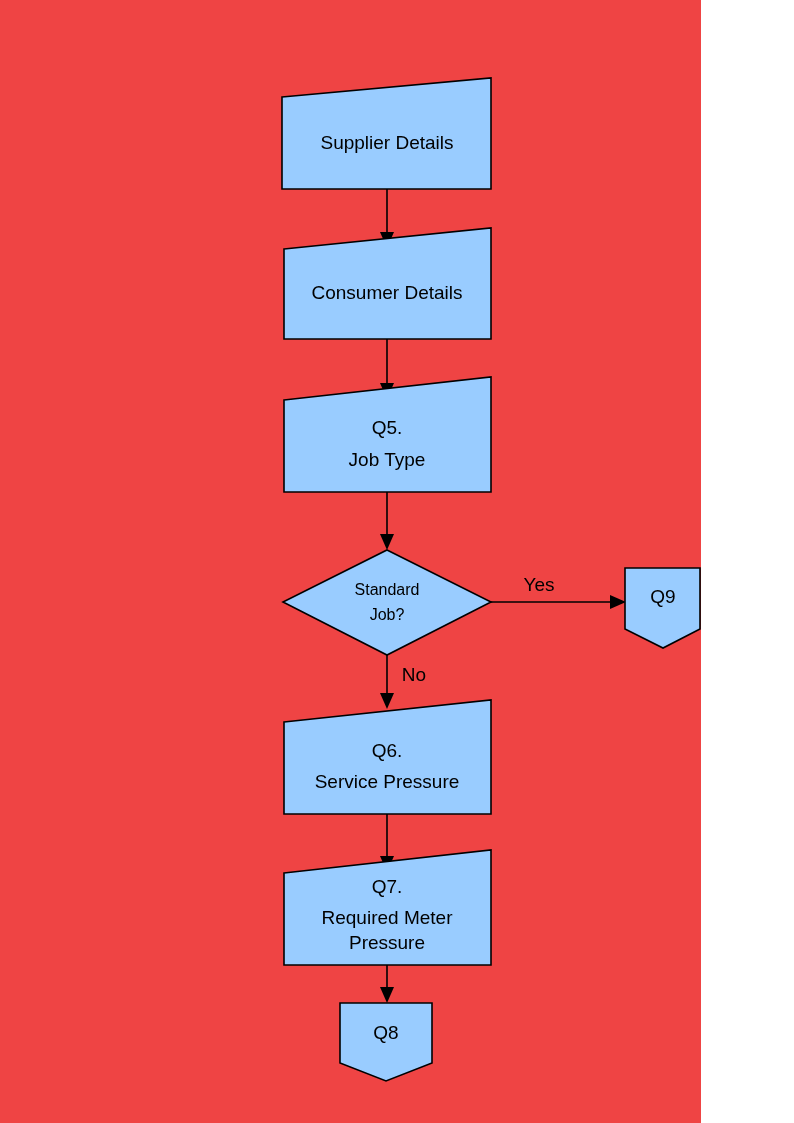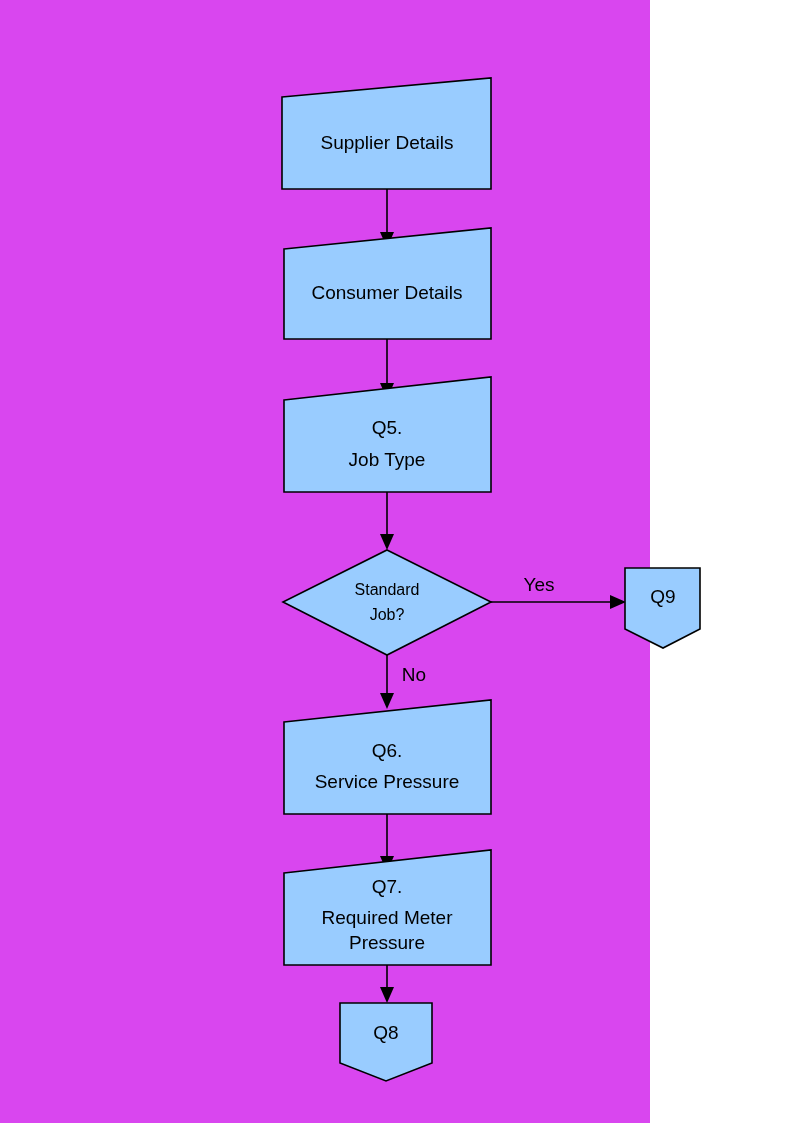--- a/index.html
+++ b/index.html
@@ -8,23 +8,23 @@
     background: #ffffff;
   }
   body {
     width: 794px;
     height: 1123px;
     font-family: "Liberation Sans", sans-serif;
     overflow: hidden;
   }
   #canvas-wrap {
     position: relative;
-    width: 650px;
+    width: 701px;
     height: 1123px;
-    background: #d946ef;
+    background: #ef4444;
   }
   svg#flowchart {
     position: absolute;
     left: 0;
     top: 0;
     width: 794px;
     height: 1123px;
     display: block;
   }
   .node-shape {

